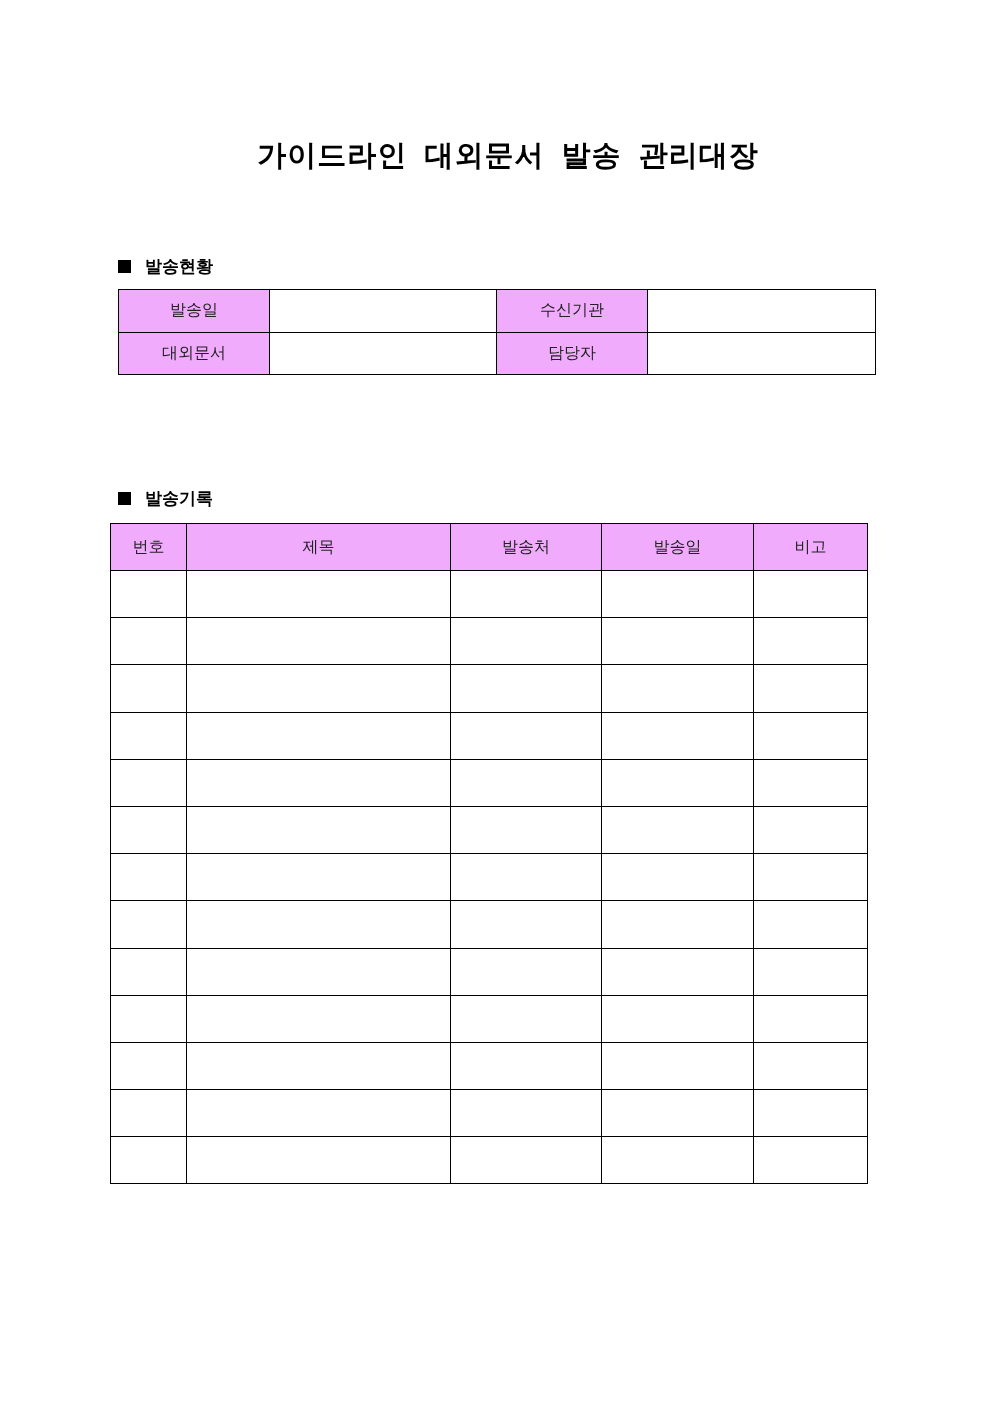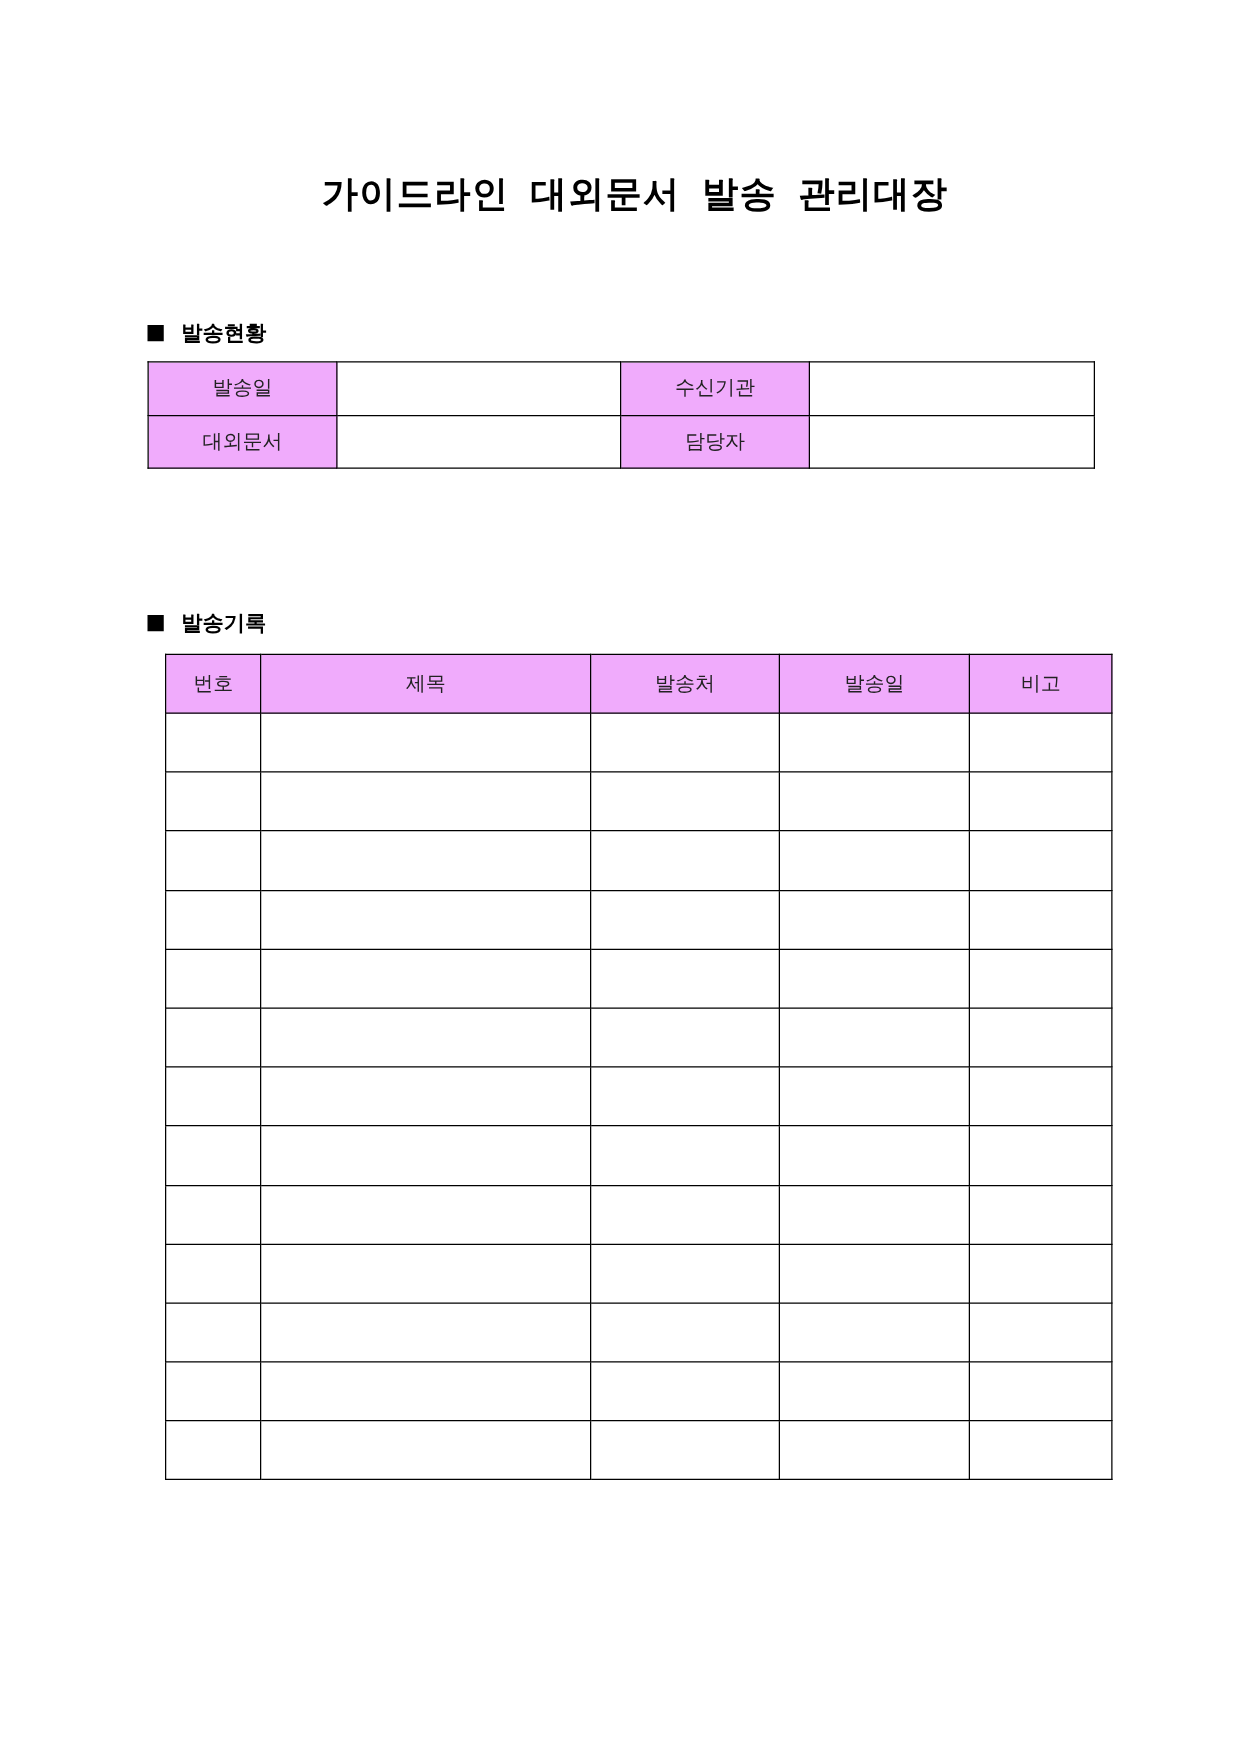--- a/index.html
+++ b/index.html
@@ -5,21 +5,21 @@
   html, body { margin: 0; padding: 0; background: #ffffff; }
   body { width: 992px; height: 1403px; position: relative; font-family: "DejaVu Sans", "Liberation Sans", sans-serif; color: #111; }
   .title { position: absolute; left: 0; width: 992px; top: 136px; text-align: center; font-size: 29px; font-weight: bold; letter-spacing: 1px; word-spacing: 6px; color: #000; margin-left: 12px; }
   .section-heading { position: absolute; left: 118px; font-size: 17px; font-weight: bold; color: #000; display: flex; align-items: center; }
   .section-heading .sq { display: inline-block; width: 13px; height: 13px; background: #000; margin-right: 14px; }
   table { position: absolute; border-collapse: collapse; table-layout: fixed; }
   td, th { border: 1.3px solid #000; padding: 0; font-size: 16px; font-weight: normal; text-align: center; vertical-align: middle; color: #222; }
   .lbl { background: #f0abfc; }
   .t1 { left: 118px; top: 289px; width: 757px; }
   .t1 tr { height: 42.5px; }
-  .t2 { left: 132px; top: 523px; width: 757px; }
+  .t2 { left: 110px; top: 523px; width: 757px; }
   .t2 thead tr { height: 47px; }
   .t2 tbody tr { height: 47.2px; }
 </style>
 </head>
 <body>
 
 <div class="title">가이드라인 대외문서 발송 관리대장</div>
 
 <div class="section-heading" style="top:255px;">
   <span class="sq"></span>

